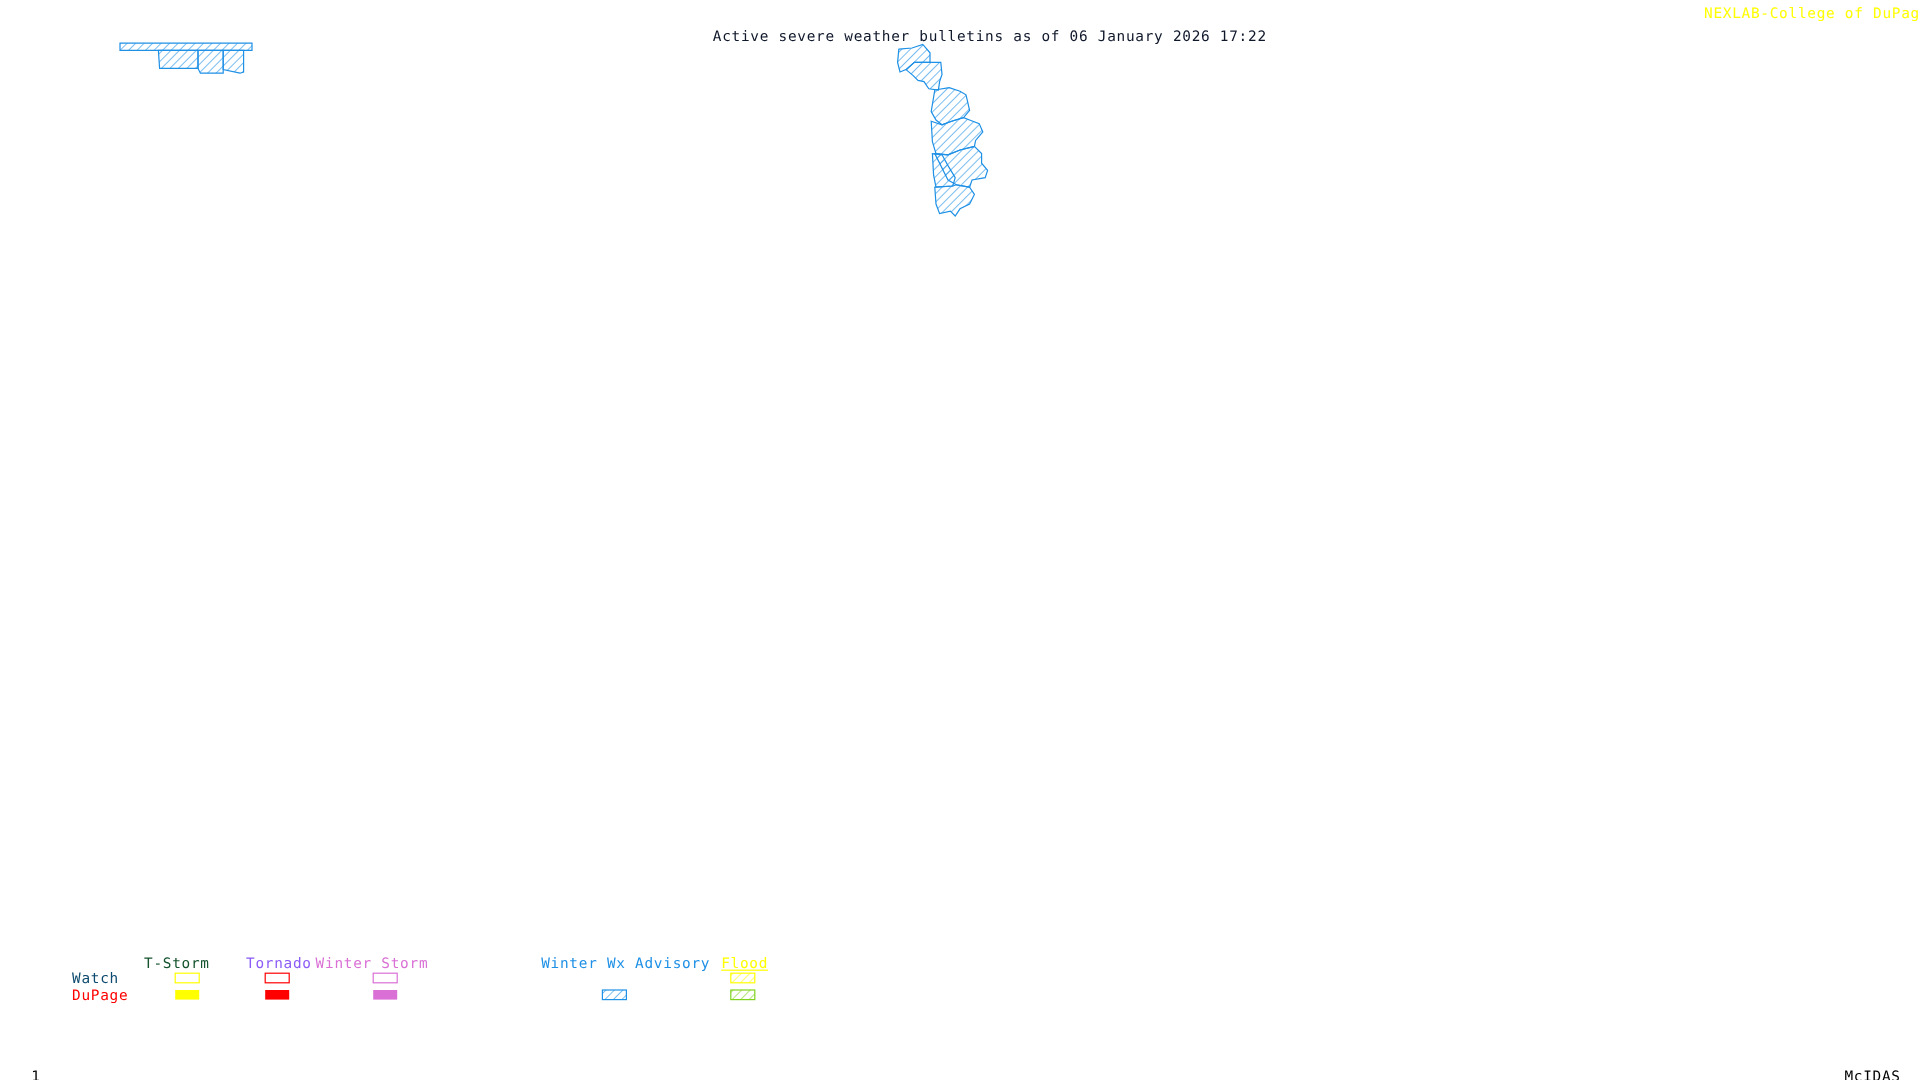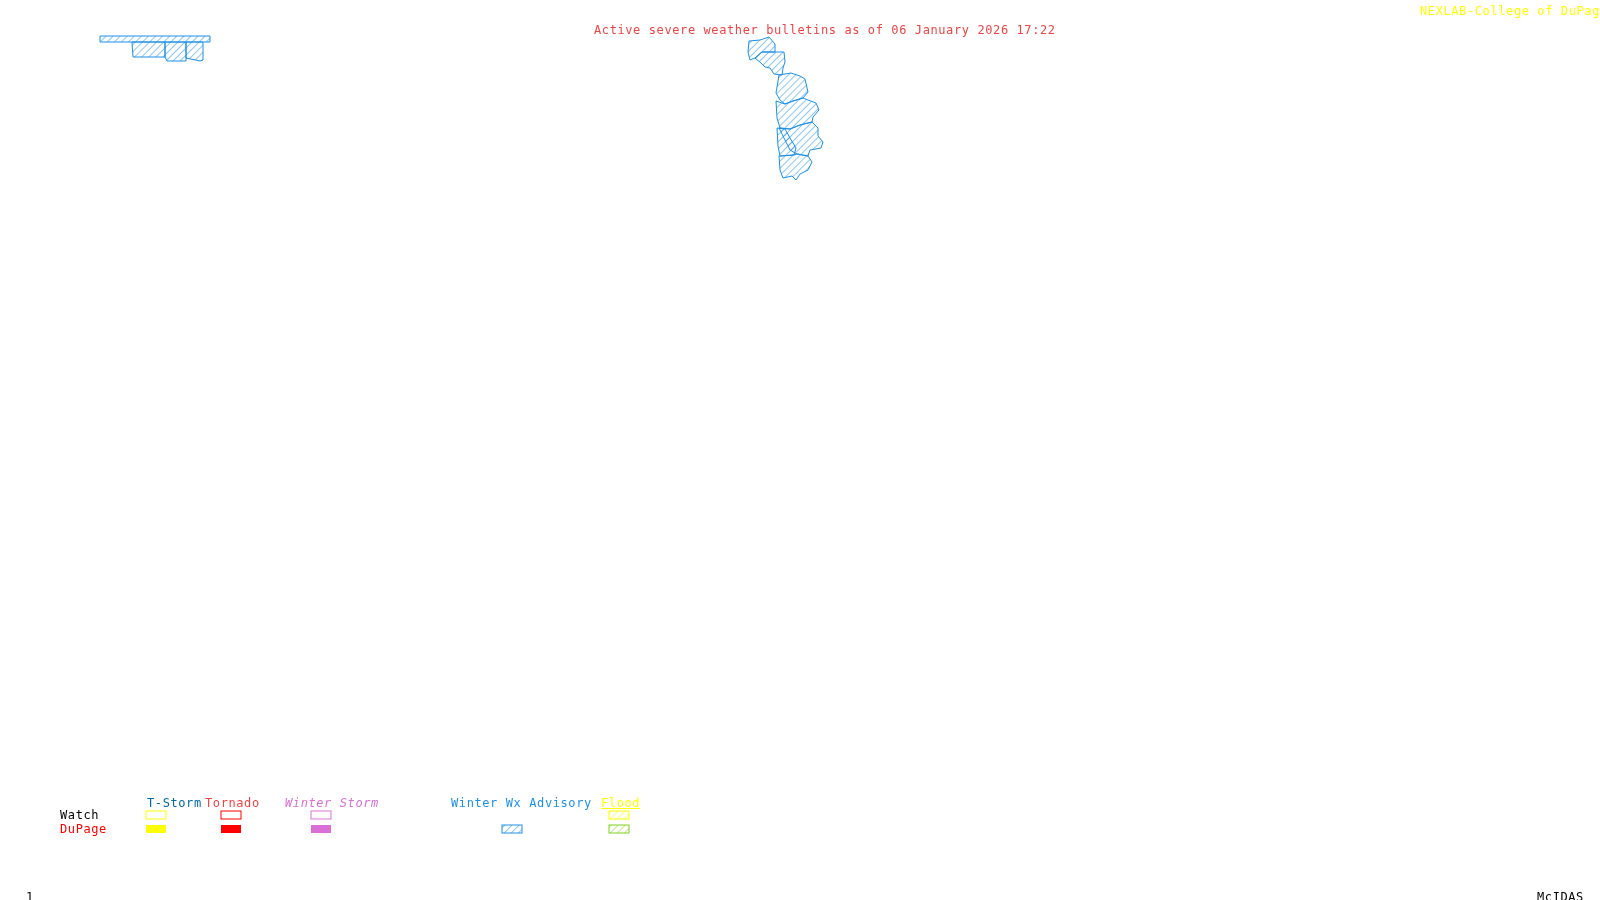--- a/index.html
+++ b/index.html
@@ -47,29 +47,29 @@
     <rect x="221" y="811" width="20" height="8" fill="none" stroke="#ff0000" stroke-width="1"></rect>
     <rect x="221" y="825" width="20" height="8" fill="#ff0000"></rect>
     <rect x="311" y="811" width="20" height="8" fill="none" stroke="#da70d6" stroke-width="1"></rect>
     <rect x="311" y="825" width="20" height="8" fill="#da70d6"></rect>
     <rect x="502" y="825" width="20" height="8" fill="url(#hatchBlue)" stroke="#1e90e6" stroke-width="1"></rect>
     <rect x="609" y="811" width="20" height="8" fill="url(#hatchYellow)" stroke="#ffff00" stroke-width="1"></rect>
     <rect x="609" y="825" width="20" height="8" fill="url(#hatchGreen)" stroke="#7fd31f" stroke-width="1"></rect>
   </g>
 </svg>
 
-<div class="txt" style="left:594px; top:24px; color:#ef4444;text-align:right;">Active severe weather bulletins as of 06 January 2026 17:22</div>
+<div class="txt" style="left:594px; top:24px; color:#0f172a;text-align:right;">Active severe weather bulletins as of 06 January 2026 17:22</div>
 <div class="txt" style="left:1420px; top:5px; color:#ffff00;">
   <span>NEXLAB-College of DuPage</span>
   
 </div>
 
-<div class="txt" style="left:60px; top:809px; color:#000000;">Watch</div>
+<div class="txt" style="left:60px; top:809px; color:#0c4a6e;">Watch</div>
 <div class="txt" style="left:60px; top:823px; color:#ff0000;">DuPage</div>
 
-<div class="txt" style="left:147px; top:797px; color:#0369a1;">T-Storm</div>
-<div class="txt" style="left:205px; top:797px; color:#ef4444;">Tornado</div>
-<div class="txt" style="left:285px; top:797px; color:#da70d6;font-style:italic;">Winter Storm</div>
+<div class="txt" style="left:120px; top:797px; color:#14532d;">T-Storm</div>
+<div class="txt" style="left:205px; top:797px; color:#8b5cf6;">Tornado</div>
+<div class="txt" style="left:263px; top:797px; color:#da70d6;">Winter Storm</div>
 <div class="txt" style="left:451px; top:797px; color:#1e90e6;">Winter Wx Advisory</div>
 <div class="txt" style="left:601px; top:797px; color:#ffff00;text-decoration:underline;">Flood</div>
 
 <div class="txt" style="left:26px; top:891px; color:#000000;">1</div>
 <div class="txt" style="left:1537px; top:891px; color:#000000;">McIDAS</div>
 
 </body></html>

